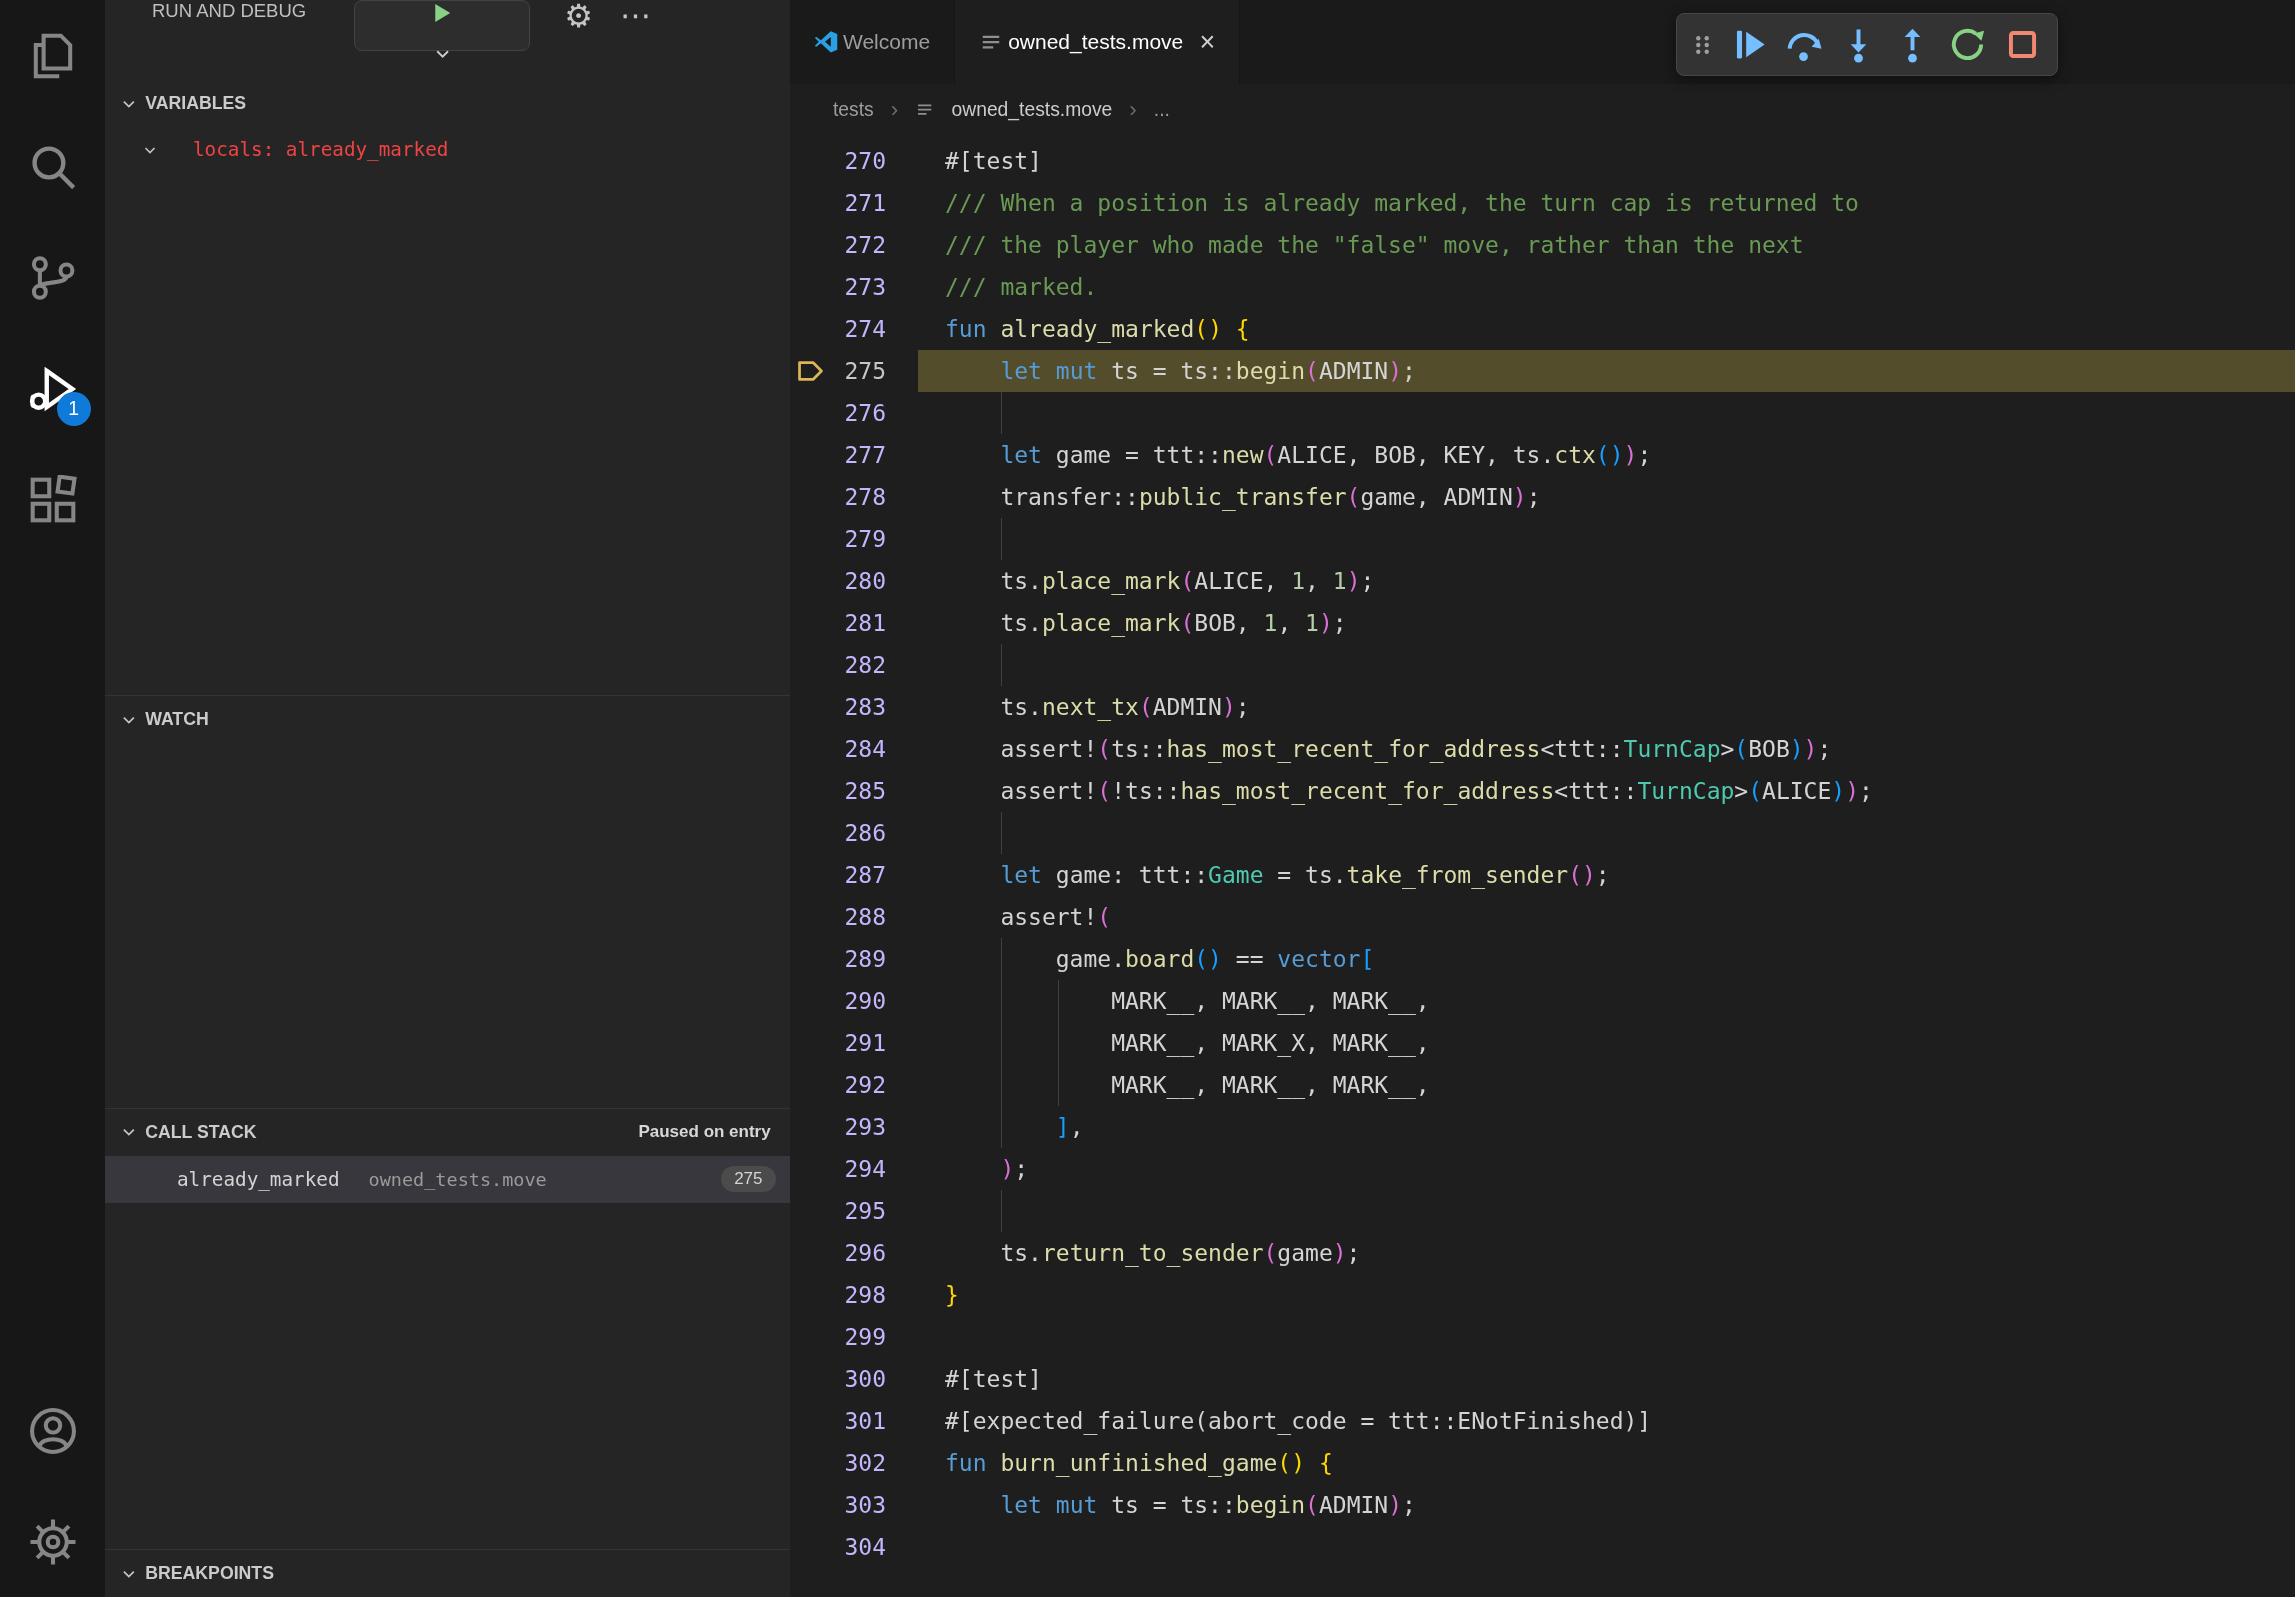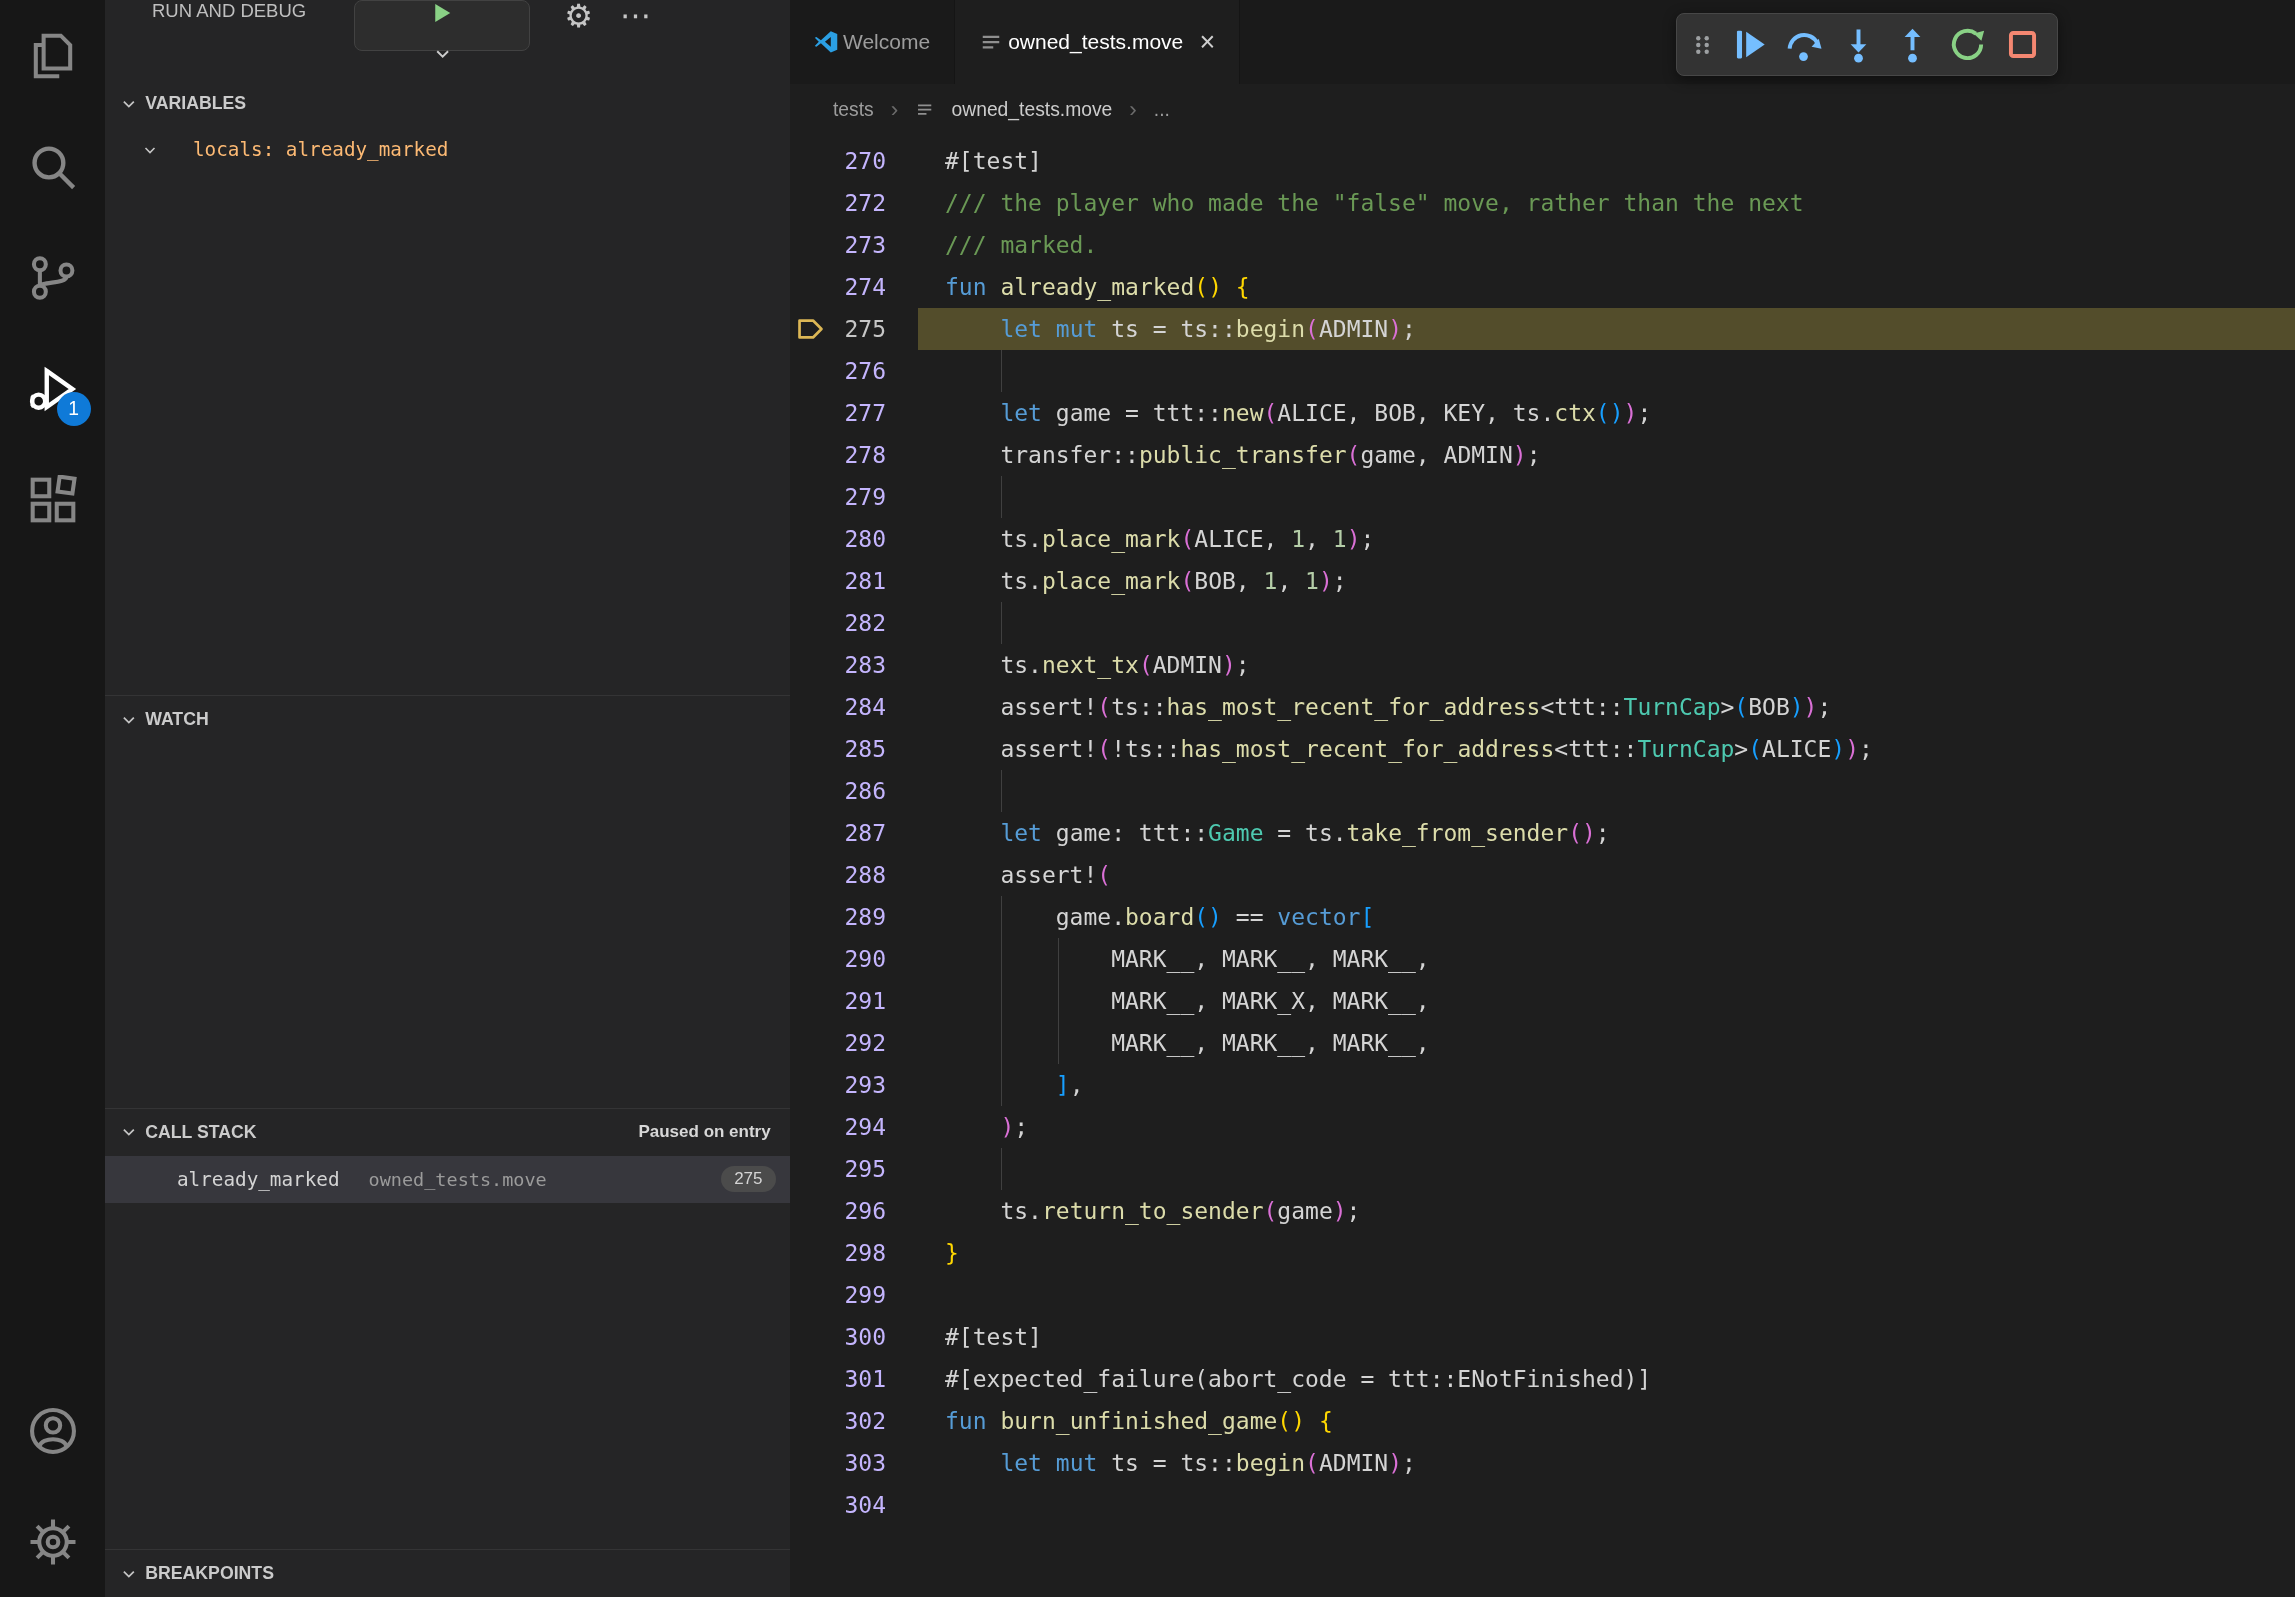--- a/index.html
+++ b/index.html
@@ -35,21 +35,21 @@
   .sec-callstack { height:442px; }
   .sec-breakpoints { flex:1; }
   .sec-head { height:47px; flex:none; display:flex; align-items:center; gap:8px; padding:0 19.3px 0 14.5px; }
   .sec-head .label { font-size:17.7px; font-weight:bold; color:#cbcbcb; }
   .sec-head svg { width:17.7px; height:17.7px; flex:none; color:#c5c5c5; }
   .sec-fill { flex:1; }
   .status { margin-left:auto; font-size:17px; font-weight:600; color:#d7d7d7;text-align:right; }
 
   .row-locals { height:45px; display:flex; align-items:center; gap:8px; padding-left:37px; cursor:pointer; }
   .row-locals svg { width:16px; height:16px; color:#c5c5c5; }
-  .row-locals .txt { font-family:"DejaVu Sans Mono", monospace; font-size:19.3px; color:#fdba74; }
+  .row-locals .txt { font-family:"DejaVu Sans Mono", monospace; font-size:19.3px; color:#ef4444; }
 
   .frame { height:47px; display:flex; align-items:center; padding:0 14.5px 0 72px; background:#37373d; cursor:pointer; }
   .f-name { font-family:"DejaVu Sans Mono", monospace; font-size:19.3px; color:#d4d4d4; }
   .f-file { font-family:"DejaVu Sans Mono", monospace; font-size:18.5px; color:#9b9b9b; margin-left:29px; }
   .f-line { margin-left:auto; background:#4b4b4b; color:#d4d4d4; border-radius:16px; font-size:17px; padding:3.2px 13px; }
 
   
   .editor { flex:1; display:flex; flex-direction:column; position:relative; background:#1e1e1e; min-width:0; }
   .tabbar { height:84px; flex:none; background:#1a1a1a; display:flex; position:relative; }
   .tab { height:84px; display:flex; align-items:center; gap:5px; padding:0 24px; font-size:21px;
@@ -300,20 +300,21 @@
         <path d="M2.5 4.5h11M2.5 8h11M2.5 11.5h7"></path>
       </svg>
       <span class="crumb file">owned_tests.move</span>
       <span class="sep">›</span>
       <span class="crumb">...</span>
     </div>
 
     <div class="code">
       <div id="code-lines">
           <div class="code-line"><div class="glyph"></div><div class="ln">270</div><div class="txt"><span class="tok d">#[test]</span></div></div>
+          <div class="code-line"><div class="glyph"></div><div class="ln">271</div><div class="txt"><span class="tok c">/// When a position is already marked, the turn cap is returned to</span></div></div>
           <div class="code-line"><div class="glyph"></div><div class="ln">272</div><div class="txt"><span class="tok c">/// the player who made the "false" move, rather than the next</span></div></div>
           <div class="code-line"><div class="glyph"></div><div class="ln">273</div><div class="txt"><span class="tok c">/// marked.</span></div></div>
           <div class="code-line"><div class="glyph"></div><div class="ln">274</div><div class="txt"><span class="tok k">fun</span><span class="tok d"> </span><span class="tok f">already_marked</span><span class="tok b1">()</span><span class="tok d"> </span><span class="tok b1">{</span></div></div>
           <div class="code-line current"><div class="glyph"><svg viewBox="0 0 16 14">
                 <path d="M1.5 2h8L14.5 7 9.5 12h-8z" fill="none" stroke="currentColor" stroke-width="1.6" stroke-linejoin="round"></path>
               </svg></div><div class="ln">275</div><div class="txt"><span class="tok d">    </span><span class="tok k">let</span><span class="tok d"> </span><span class="tok k">mut</span><span class="tok d"> ts = ts::</span><span class="tok f">begin</span><span class="tok b2">(</span><span class="tok d">ADMIN</span><span class="tok b2">)</span><span class="tok d">;</span></div></div>
           <div class="code-line"><div class="glyph"></div><div class="ln">276</div><div class="txt"><span class="guide" style="left: 83px;"></span></div></div>
           <div class="code-line"><div class="glyph"></div><div class="ln">277</div><div class="txt"><span class="tok d">    </span><span class="tok k">let</span><span class="tok d"> game = ttt::</span><span class="tok f">new</span><span class="tok b2">(</span><span class="tok d">ALICE, BOB, KEY, ts.</span><span class="tok f">ctx</span><span class="tok b3">()</span><span class="tok b2">)</span><span class="tok d">;</span></div></div>
           <div class="code-line"><div class="glyph"></div><div class="ln">278</div><div class="txt"><span class="tok d">    transfer::</span><span class="tok f">public_transfer</span><span class="tok b2">(</span><span class="tok d">game, ADMIN</span><span class="tok b2">)</span><span class="tok d">;</span></div></div>
           <div class="code-line"><div class="glyph"></div><div class="ln">279</div><div class="txt"><span class="guide" style="left: 83px;"></span></div></div>

